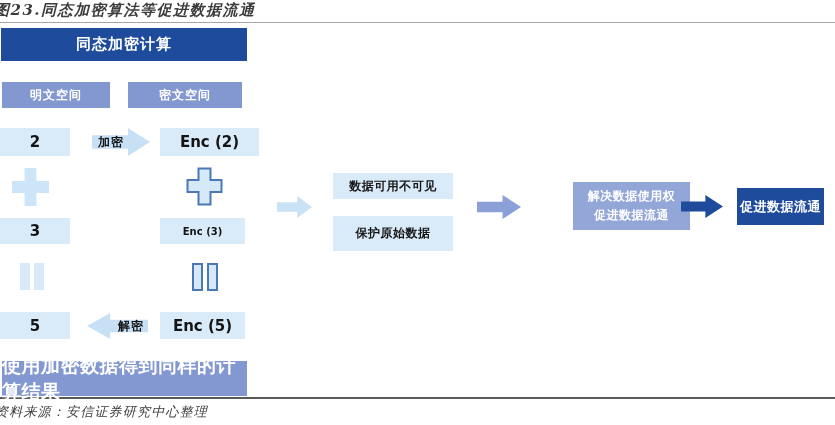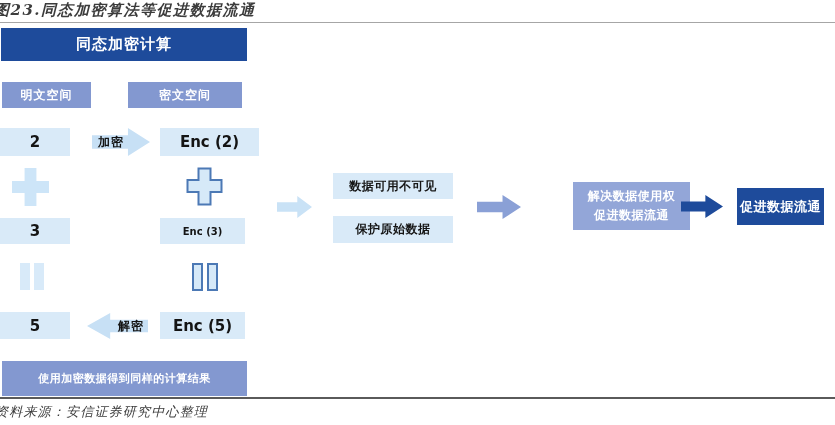--- a/index.html
+++ b/index.html
@@ -18,31 +18,31 @@
     position:absolute;left:-5px;top:403px;font-family:"DejaVu Serif","Liberation Serif",serif;
     font-style:italic;font-size:13px;color:#3c3c3c;letter-spacing:1.2px;white-space:nowrap;
   }
   
   .box{position:absolute;display:flex;align-items:center;justify-content:center;box-sizing:border-box;}
   .dark{background:#1E4B9B;color:#fff;font-weight:bold;}
   .mid{background:#8398D0;color:#fff;font-weight:bold;}
   .peri{background:#93A6D8;color:#fff;font-weight:bold;margin-left:32px;}
   .lite{background:#D9EAF8;color:#141414;font-weight:bold;}
   .header-box{left:1px;top:28px;width:246px;height:33px;font-size:15px;letter-spacing:1px;}
-  .plain-space{left:2px;top:82px;width:89px;height:26px;font-size:12px;letter-spacing:1px;}
+  .plain-space{left:2px;top:82px;width:108px;height:26px;font-size:12px;letter-spacing:1px;}
   .cipher-space{left:128px;top:82px;width:114px;height:26px;font-size:12px;letter-spacing:1px;text-align:center;}
   .v2{left:0;top:128px;width:70px;height:28px;font-size:15px;}
   .e2{left:160px;top:128px;width:99px;height:28px;font-size:15px;}
   .v3{left:0;top:218px;width:70px;height:26px;font-size:15px;}
   .e3{left:160px;top:218px;width:85px;height:26px;font-size:10px;text-align:center;}
   .v5{left:0;top:312px;width:70px;height:27px;font-size:15px;}
   .e5{left:160px;top:312px;width:85px;height:27px;font-size:15px;}
-  .result-note{left:2px;top:361px;width:245px;height:35px;font-size:11px;letter-spacing:0.5px;}
+  .result-note{left:2px;top:361px;width:245px;height:35px;font-size:19px;letter-spacing:0.5px;}
   .benefit1{left:333px;top:173px;width:120px;height:26px;font-size:12px;letter-spacing:0.5px;font-family:Liberation Serif, serif;}
-  .benefit2{left:333px;top:216px;width:120px;height:27px;font-size:12px;letter-spacing:0.5px;}
+  .benefit2{left:333px;top:216px;width:120px;height:35px;font-size:12px;letter-spacing:0.5px;}
   .solution{left:541px;top:182px;width:117px;height:48px;font-size:12px;line-height:1.6;
     flex-direction:column;text-align:center;letter-spacing:0.5px;}
   .outcome{left:737px;top:188px;width:87px;height:37px;font-size:13px;letter-spacing:0.5px;}
   
   .flow-arrow{position:absolute;}
   .flow-arrow .shape{position:absolute;inset:0;background:#C7E0F5;}
   .flow-arrow.rightward .shape{clip-path:polygon(0 26%,62% 26%,62% 0,100% 50%,62% 100%,62% 74%,0 74%);}
   .flow-arrow.leftward .shape{clip-path:polygon(100% 26%,38% 26%,38% 0,0 50%,38% 100%,38% 74%,100% 74%);}
   .flow-arrow .lbl{position:absolute;top:0;height:100%;display:flex;align-items:center;
     font-size:12px;font-weight:bold;color:#141414;letter-spacing:1px;}

